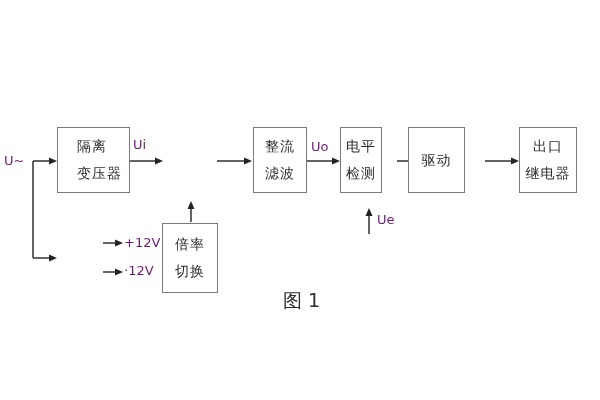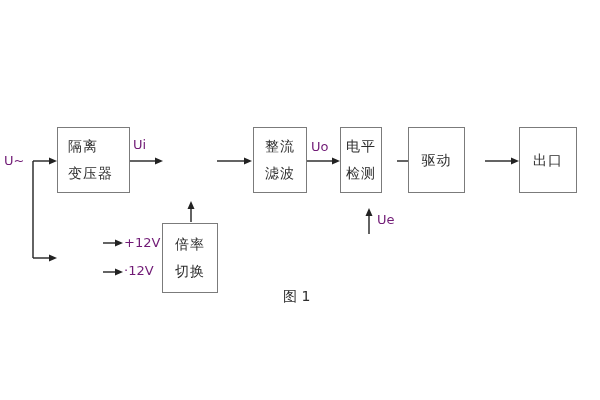--- a/index.html
+++ b/index.html
@@ -25,35 +25,35 @@
     flex-direction: column;
     justify-content: center;
     align-items: center;
     font-size: 14px;
     line-height: 27px;
     letter-spacing: 1px;
     text-align: center;
   }
   .box.align-left {
     align-items: flex-start;
-    padding-left: 10px;
+    padding-left: 19px;
     text-align: center;
     font-family: Liberation Serif, serif;
   }
   .bline { white-space: nowrap; }
   .sig {
     position: absolute;
     font-size: 13px;
     line-height: 16px;
     white-space: nowrap;
     color: #701a75;
   }
   .caption {
     position: absolute;
-    font-size: 14px;
+    font-size: 19px;
     white-space: nowrap;
     color: #2d2d2d;
   }
   svg.wires {
     position: absolute;
     left: 0;
     top: 0;
     pointer-events: none;
   }
   svg.wires line { stroke: #222222; stroke-width: 1.4; }
@@ -141,20 +141,21 @@
     <div class="bline">电平</div>
     <div class="bline">检测</div>
   </div>
 
   <div class="box" style="left:408px;top:127px;width:57px;height:66px">
     <div class="bline">驱动</div>
   </div>
 
   <div class="box" style="left:519px;top:127px;width:58px;height:66px">
     <div class="bline">出口</div>
+    <div class="bline">继电器</div>
   </div>
 
 
   <div class="box" style="left:162px;top:223px;width:56px;height:70px">
     <div class="bline">倍率</div>
     <div class="bline">切换</div>
   </div>
 
 
   <div class="sig" style="left:4px;top:153px">U~</div>

